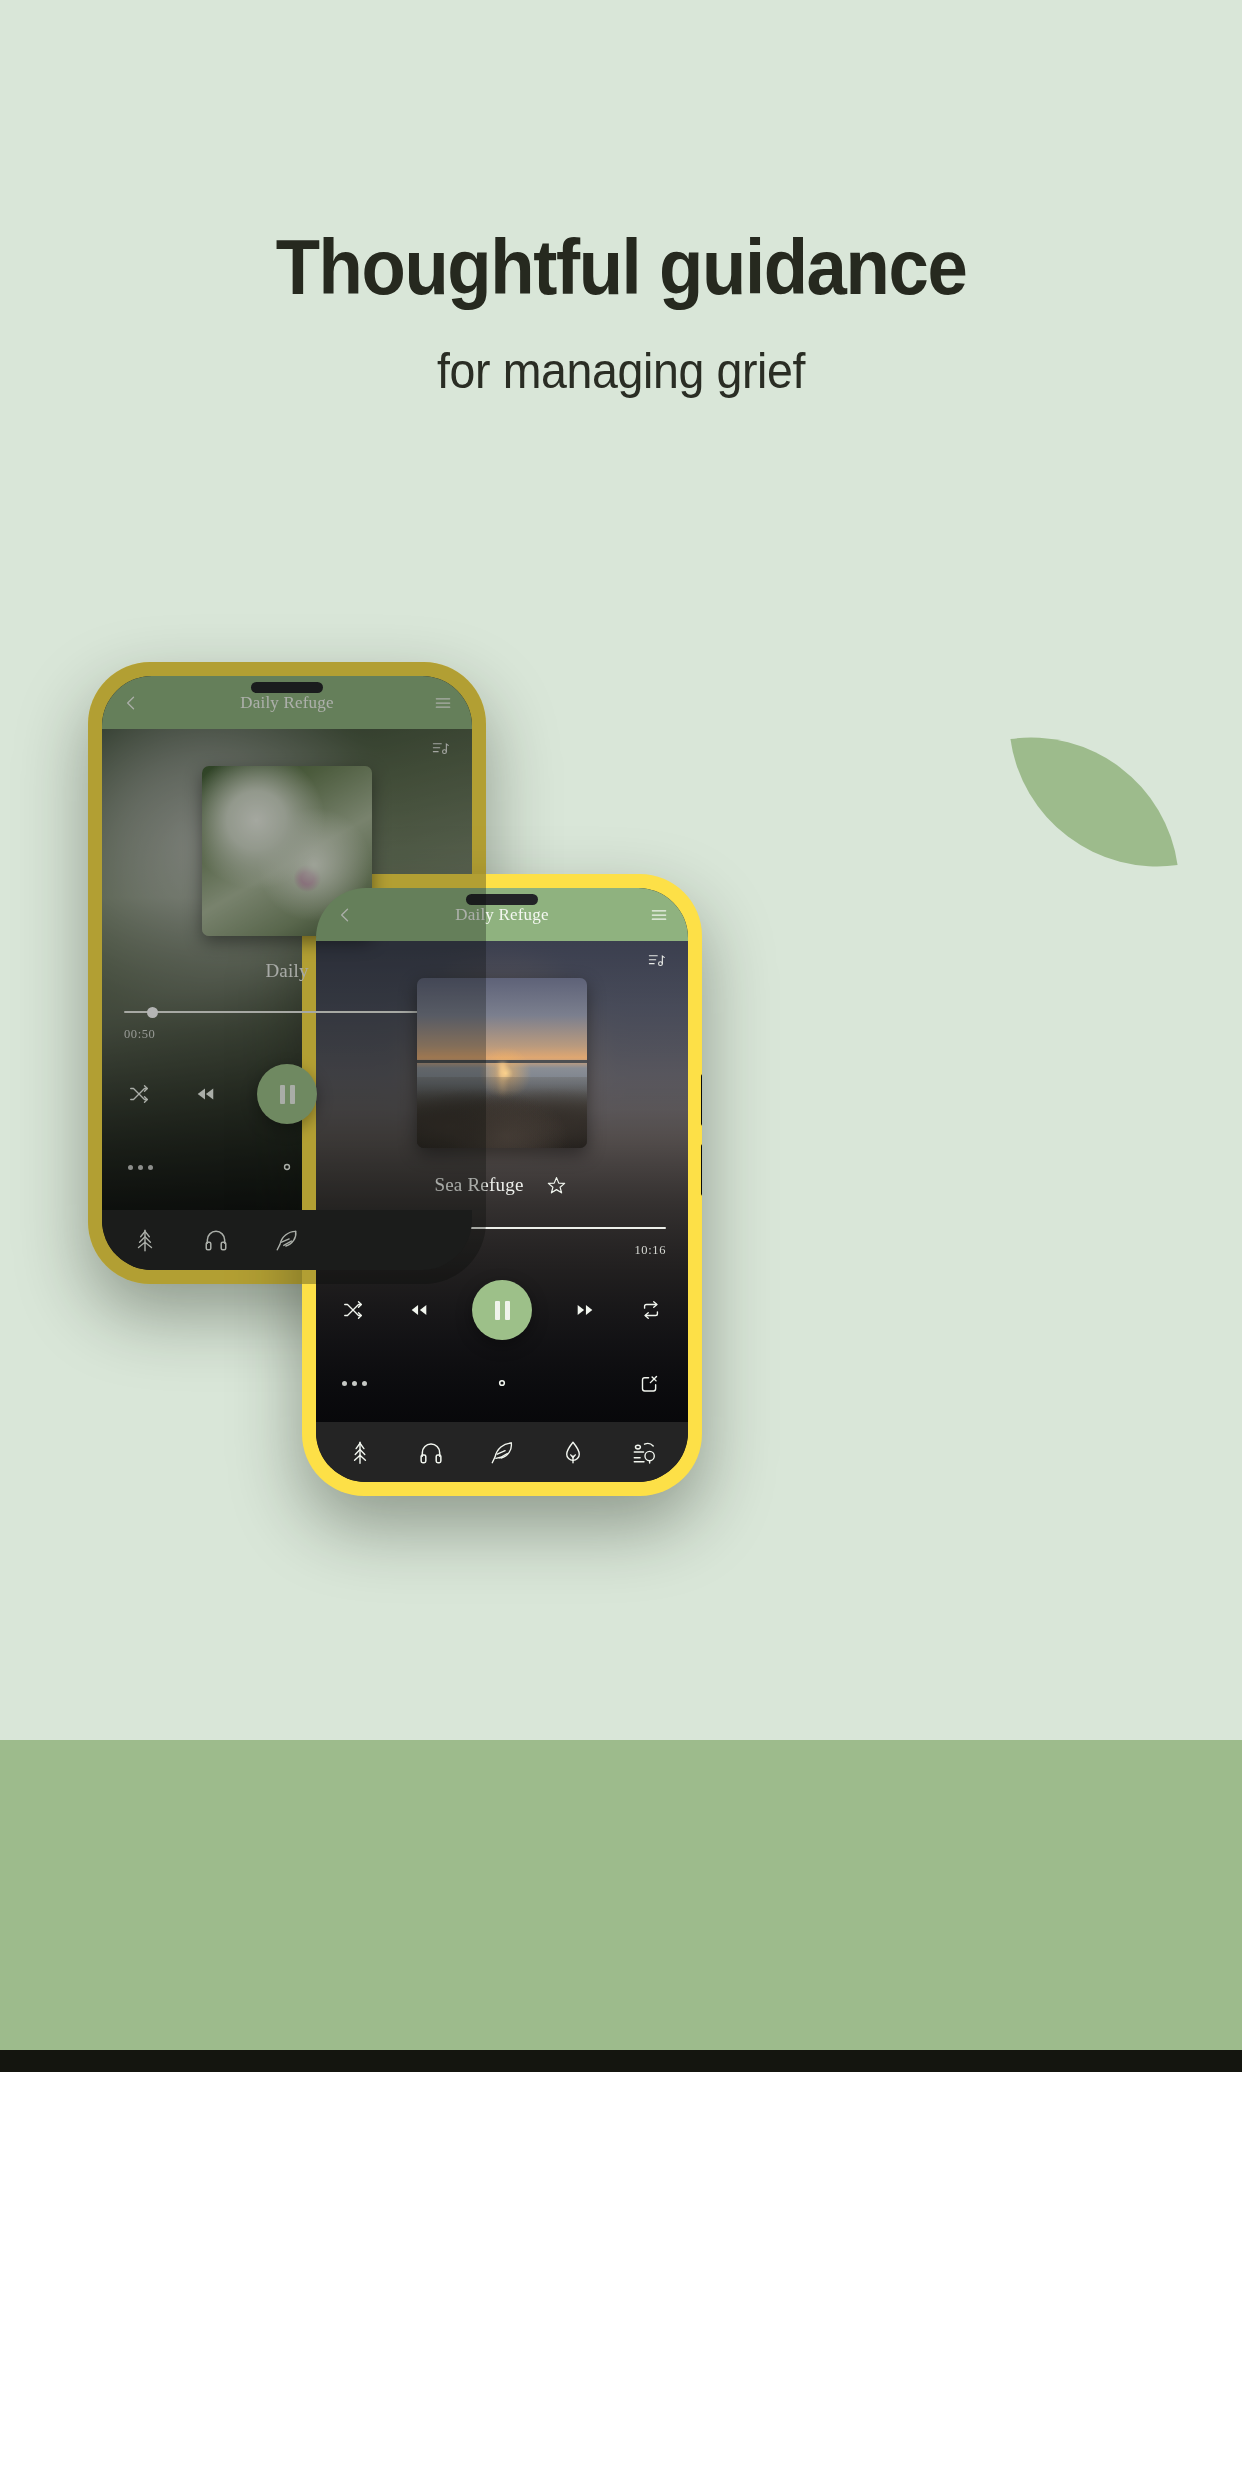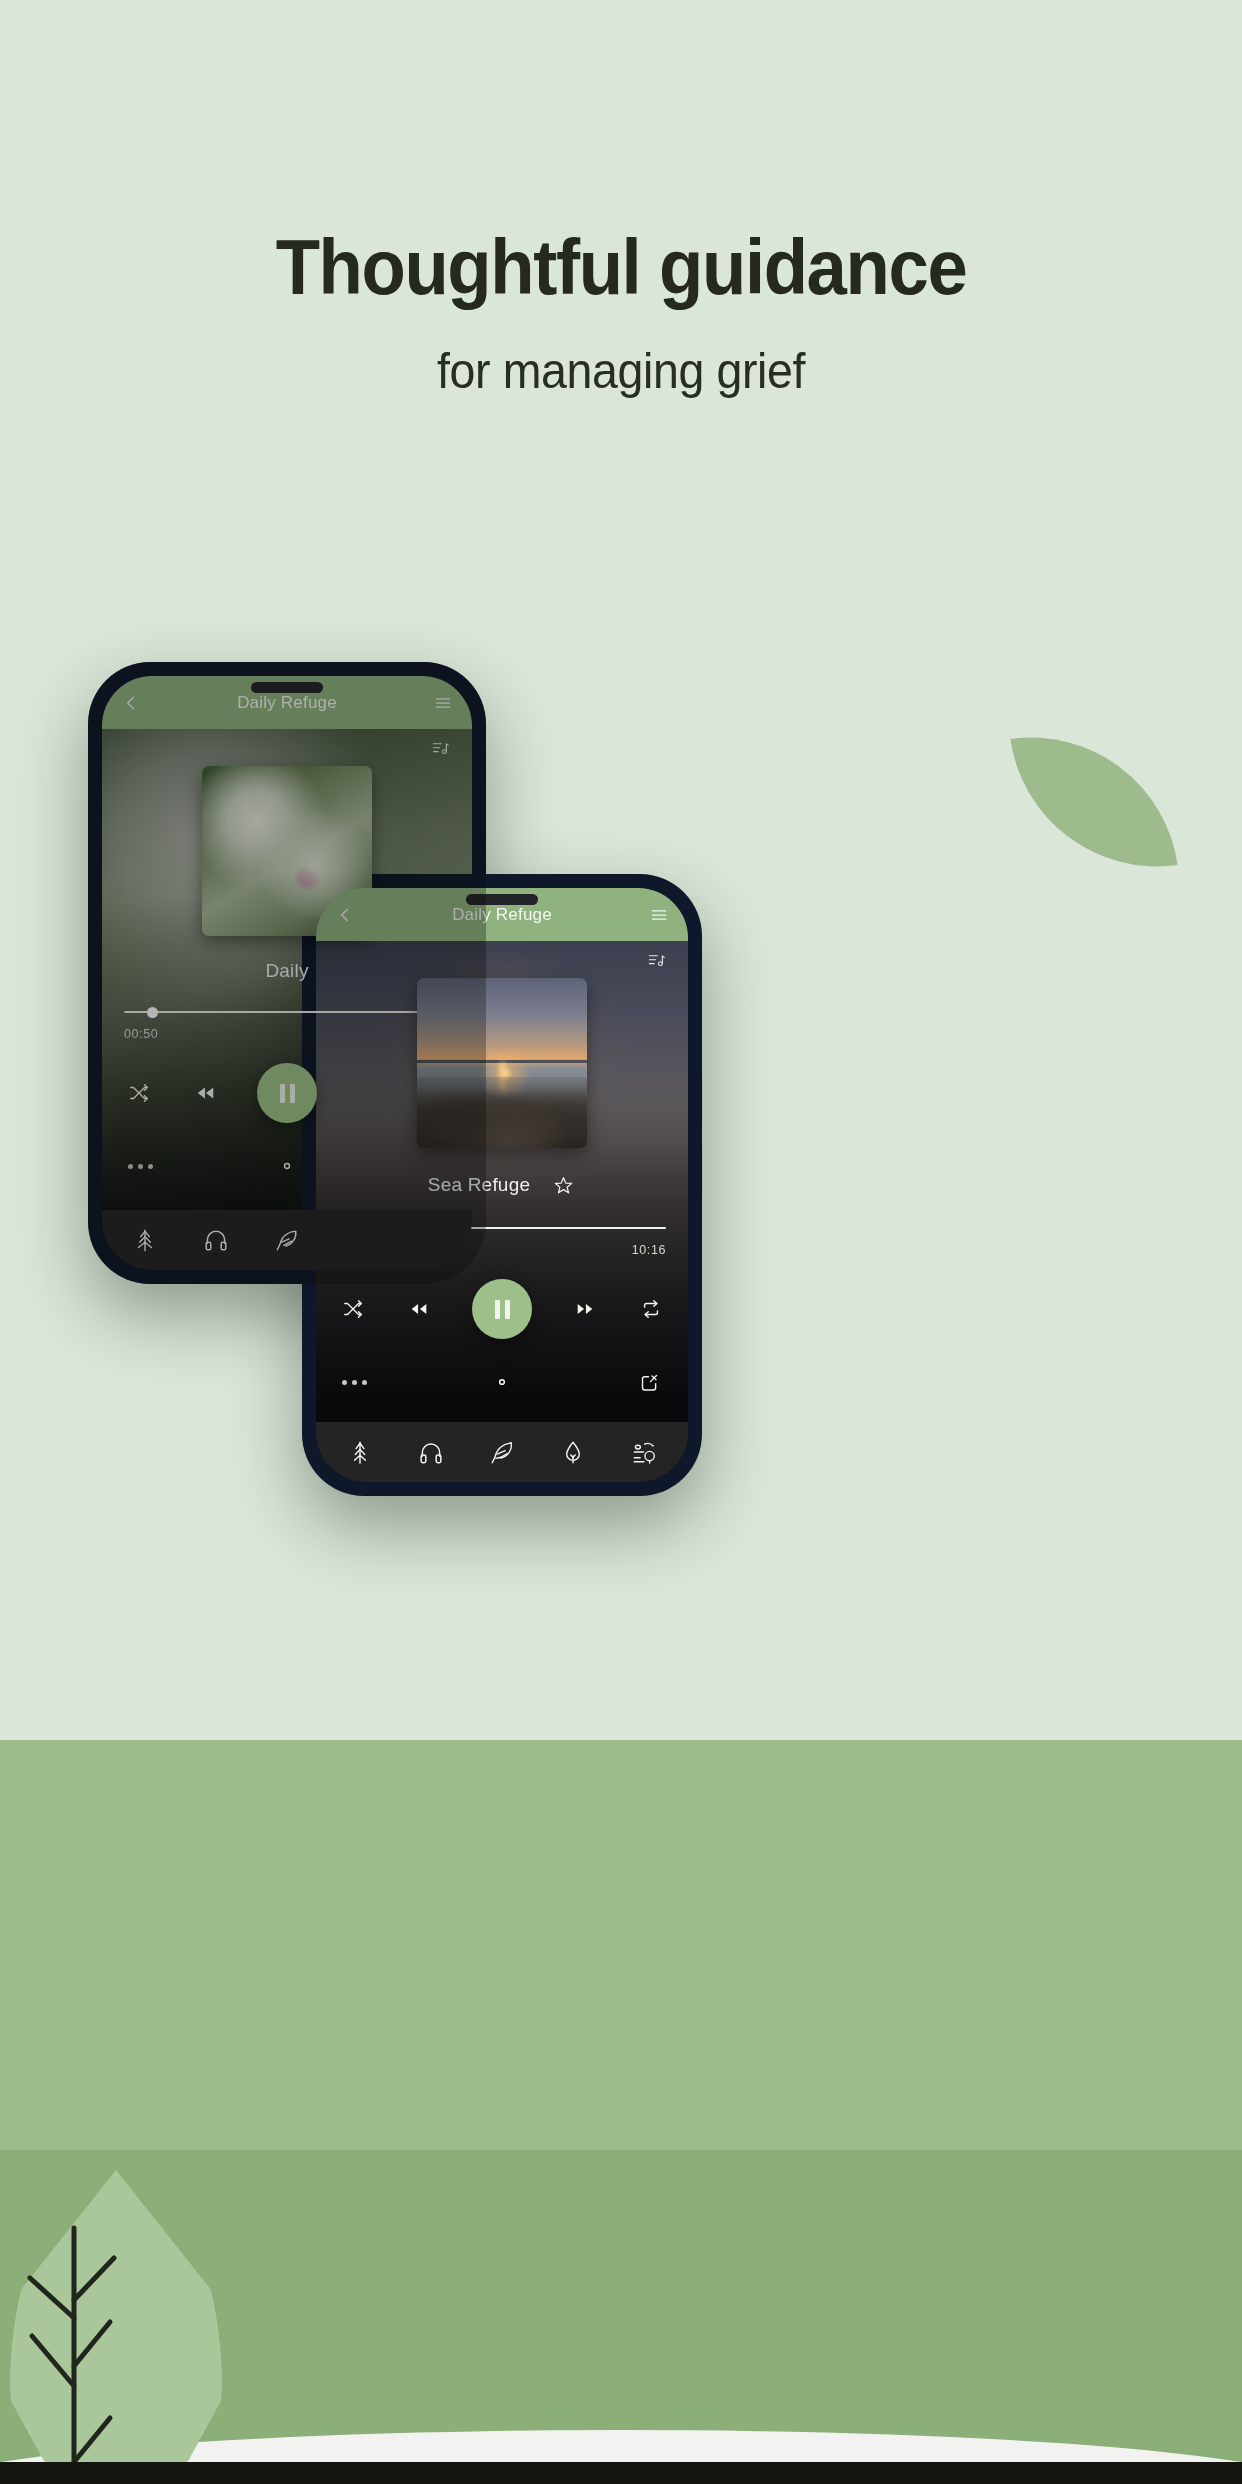--- a/index.html
+++ b/index.html
@@ -3,21 +3,21 @@
 <meta charset="utf-8">
 <style>
   * { box-sizing: border-box; margin: 0; padding: 0; }
   html, body {
     width: 1242px; height: 2484px;
     overflow: hidden;
     font-family: "Liberation Sans", sans-serif;
   }
   #stage {
     position: relative;
-    width: 1242px; height: 2484px;
+    width: 1242px; height: 2072px;
     background: #d9e6d8;
     overflow: hidden;
   }
 
   
   .band-mid {
     position: absolute; left: 0; right: 0;
     top: 1740px; height: 530px;
     background: #9dbb8c;
   }
@@ -76,24 +76,25 @@
     font-size: 50px;
     font-weight: 400;
     color: #2a2d24;
     letter-spacing: -0.4px;
     transform: scaleX(0.93);
   }
 
   
   .phone {
     position: absolute;
-    background: #0f172a;
+    background: #fde047;
     border-radius: 62px;
     box-shadow: 0 30px 70px rgba(20,30,15,0.38);
     overflow: hidden;
+    font-family: Liberation Serif, serif;
   }
   .phone-inner {
     position: absolute;
     inset: 14px;
     border-radius: 50px;
     overflow: hidden;
     background: #1c1d22;
   }
   .notch {
     position: absolute;

